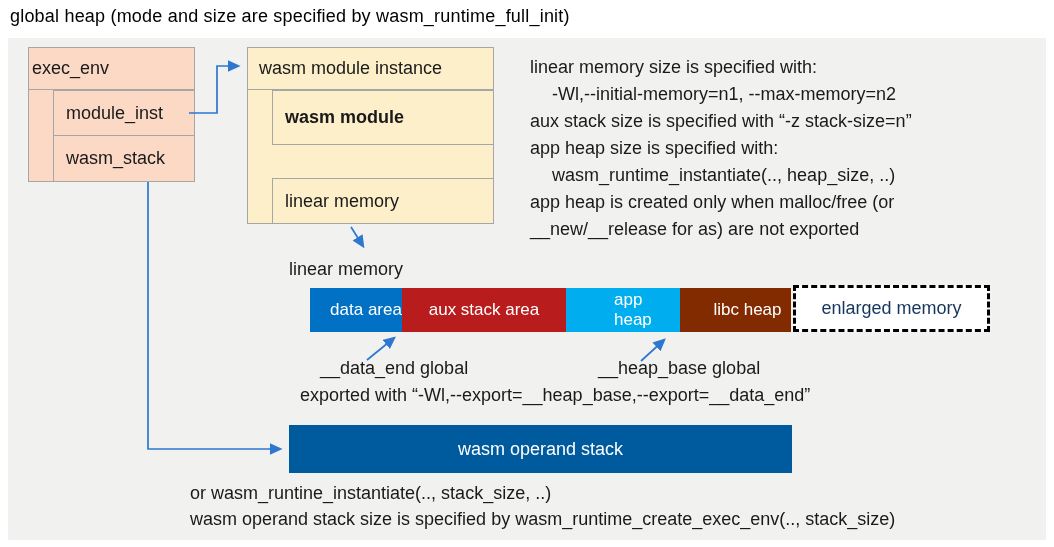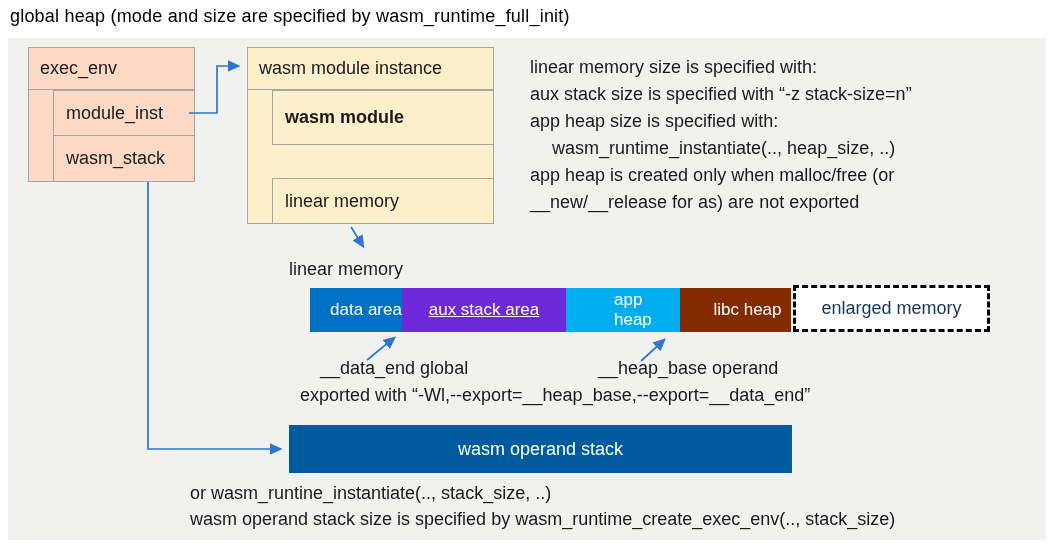--- a/index.html
+++ b/index.html
@@ -8,21 +8,21 @@
 
   .panel { position:absolute; left:8px; top:38px; width:1038px; height:502px; background:#f1f1f0; }
 
   .title { position:absolute; left:10px; top:6px; font-size:18px; color:#000; letter-spacing:0.2px; }
 
   
   .exec-outer { position:absolute; left:28px; top:47px; width:167px; height:135px;
                 background:#fbd9c5; border:1px solid #a6a6a6; }
   .exec-header { position:absolute; left:28px; top:47px; width:167px; height:43px;
                  border-bottom:1px solid #a6a6a6; display:flex; align-items:center;
-                 padding-left:12px; font-size:18px; color:#1a1a1a; }
+                 padding-left:4px; font-size:18px; color:#1a1a1a; }
   .exec-row { position:absolute; background:#fbd9c5; border:1px solid #a6a6a6;
               display:flex; align-items:center; padding-left:12px; font-size:18px; color:#1a1a1a; }
   .exec-row1 { left:53px; top:90px; width:142px; height:46px; }
   .exec-row2 { left:53px; top:135px; width:142px; height:47px; }
 
   
   .inst-outer { position:absolute; left:247px; top:47px; width:247px; height:177px;
                 background:#fdefca; border:1px solid #a6a6a6; }
   .inst-header { position:absolute; left:247px; top:47px; width:247px; height:43px;
                  border-bottom:1px solid #a6a6a6; display:flex; align-items:center;
@@ -77,36 +77,37 @@
   <div class="exec-row exec-row1">module_inst</div>
   <div class="exec-row exec-row2">wasm_stack</div>
 
   <div class="inst-outer"></div>
   <div class="inst-header">wasm module instance</div>
   <div class="inst-row inst-row1">wasm module</div>
   <div class="inst-row inst-row3">linear memory</div>
 
   <div class="notes">
     <div>linear memory size is specified with:</div>
+    <div class="indent">-Wl,--initial-memory=n1, --max-memory=n2</div>
     <div>aux stack size is specified with “-z stack-size=n”</div>
     <div>app heap size is specified with:</div>
     <div class="indent">wasm_runtime_instantiate(.., heap_size, ..)</div>
     <div>app heap is created only when malloc/free (or</div>
     <div>__new/__release for as) are not exported</div>
   </div>
 
   <div class="lm-label">linear memory</div>
   <div class="seg seg0" style="background: rgb(0, 113, 197); color: rgb(255, 255, 255); margin-left: 20px;">data area</div>
-  <div class="seg seg1" style="background: #6d28d9; color: rgb(255, 255, 255); text-decoration: underline;">aux stack area</div>
+  <div class="seg seg1" style="background: #b91c1c; color: rgb(255, 255, 255);">aux stack area</div>
   <div class="seg seg2" style="background: rgb(0, 174, 239); color: rgb(255, 255, 255); padding-left: 48px;">app heap</div>
   <div class="seg seg3" style="background: rgb(130, 43, 0); color: rgb(255, 255, 255); padding-left: 24px;">libc heap</div>
   <div class="seg seg4" style="background: rgb(255, 255, 255); color: rgb(23, 54, 93);">enlarged memory</div>
 
   <div class="dataend-label">__data_end global</div>
-  <div class="heapbase-label">__heap_base operand</div>
+  <div class="heapbase-label">__heap_base global</div>
   <div class="export-note">exported with “-Wl,--export=__heap_base,--export=__data_end”</div>
 
   <div class="opstack" style="background: rgb(0, 90, 158);">wasm operand stack</div>
 
   <div class="bottom-notes">
     <div>or wasm_runtine_instantiate(.., stack_size, ..)</div>
     <div>wasm operand stack size is specified by wasm_runtime_create_exec_env(.., stack_size)</div>
   </div>
 
   <svg class="arrows" viewBox="0 0 1054 547">

